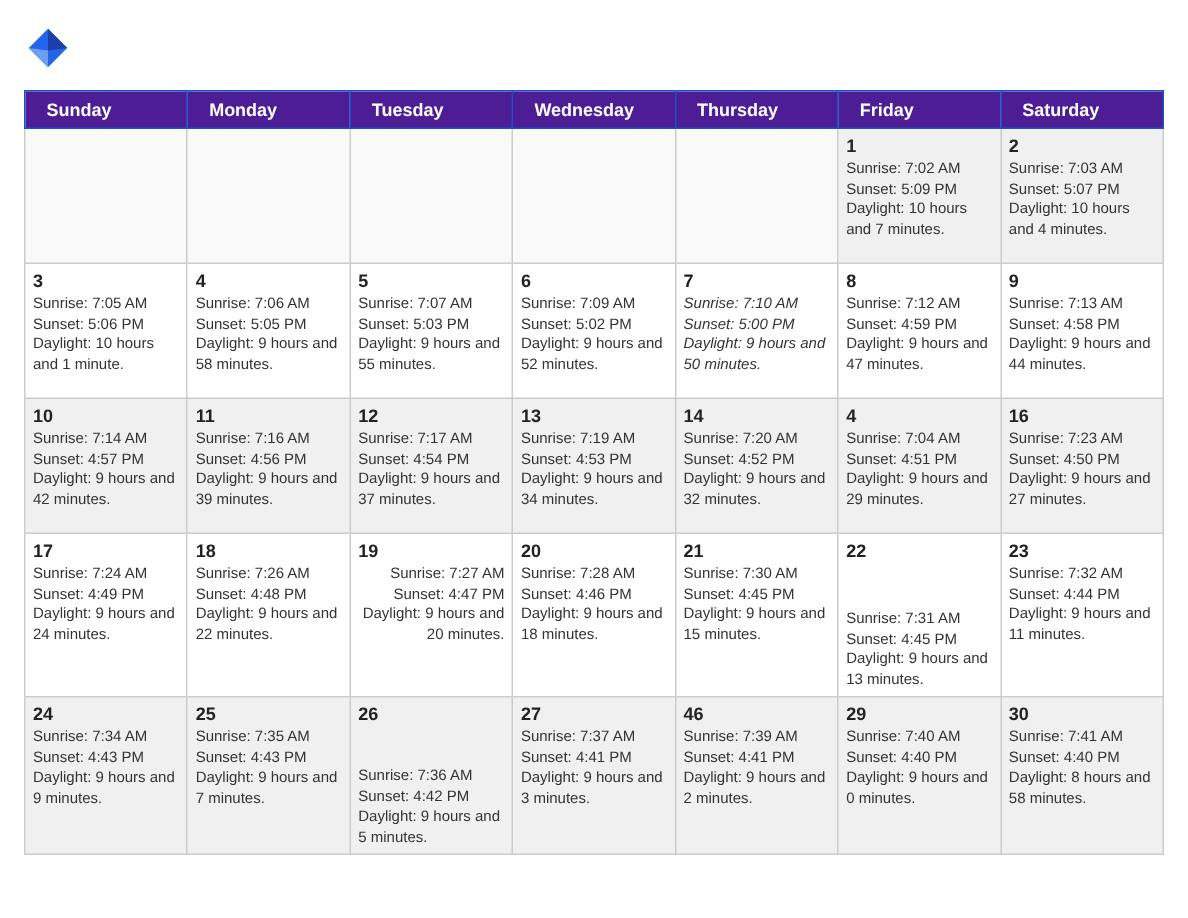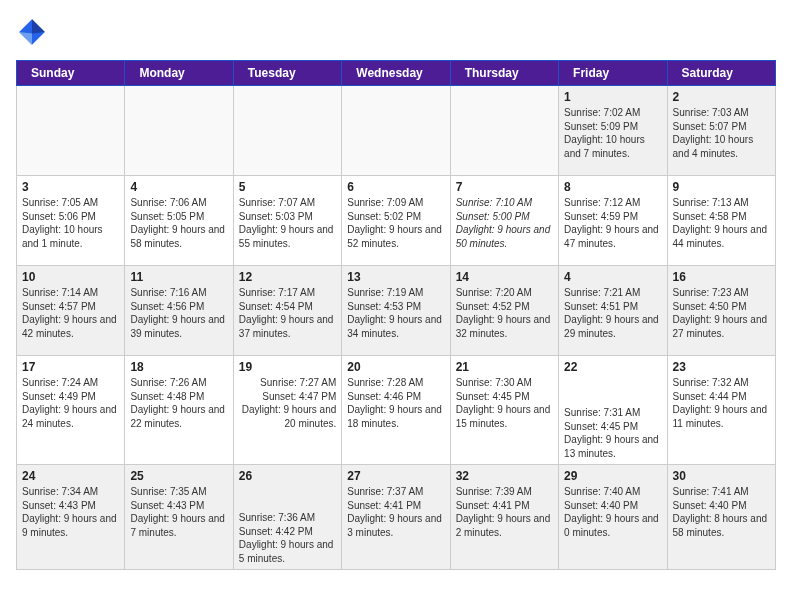--- a/index.html
+++ b/index.html
@@ -210,21 +210,21 @@
 Daylight: 9 hours and 34 minutes.</div>
         </td>
         <td class="shaded">
           <div class="day-number">14</div>
           <div class="day-info" style="white-space: pre-line;">Sunrise: 7:20 AM
 Sunset: 4:52 PM
 Daylight: 9 hours and 32 minutes.</div>
         </td>
         <td class="shaded">
           <div class="day-number">4</div>
-          <div class="day-info" style="white-space: pre-line;">Sunrise: 7:21 AM
+          <div class="day-info" style="white-space: pre-line;">Sunrise: 7:04 AM
 Sunset: 4:51 PM
 Daylight: 9 hours and 29 minutes.</div>
         </td>
         <td class="shaded">
           <div class="day-number">16</div>
           <div class="day-info" style="white-space: pre-line;">Sunrise: 7:23 AM
 Sunset: 4:50 PM
 Daylight: 9 hours and 27 minutes.</div>
         </td>
       </tr>
@@ -291,21 +291,21 @@
 Sunset: 4:42 PM
 Daylight: 9 hours and 5 minutes.</div>
         </td>
         <td class="shaded">
           <div class="day-number">27</div>
           <div class="day-info" style="white-space: pre-line;">Sunrise: 7:37 AM
 Sunset: 4:41 PM
 Daylight: 9 hours and 3 minutes.</div>
         </td>
         <td class="shaded">
-          <div class="day-number">32</div>
+          <div class="day-number">46</div>
           <div class="day-info" style="white-space: pre-line;">Sunrise: 7:39 AM
 Sunset: 4:41 PM
 Daylight: 9 hours and 2 minutes.</div>
         </td>
         <td class="shaded">
           <div class="day-number">29</div>
           <div class="day-info" style="white-space: pre-line;">Sunrise: 7:40 AM
 Sunset: 4:40 PM
 Daylight: 9 hours and 0 minutes.</div>
         </td>

